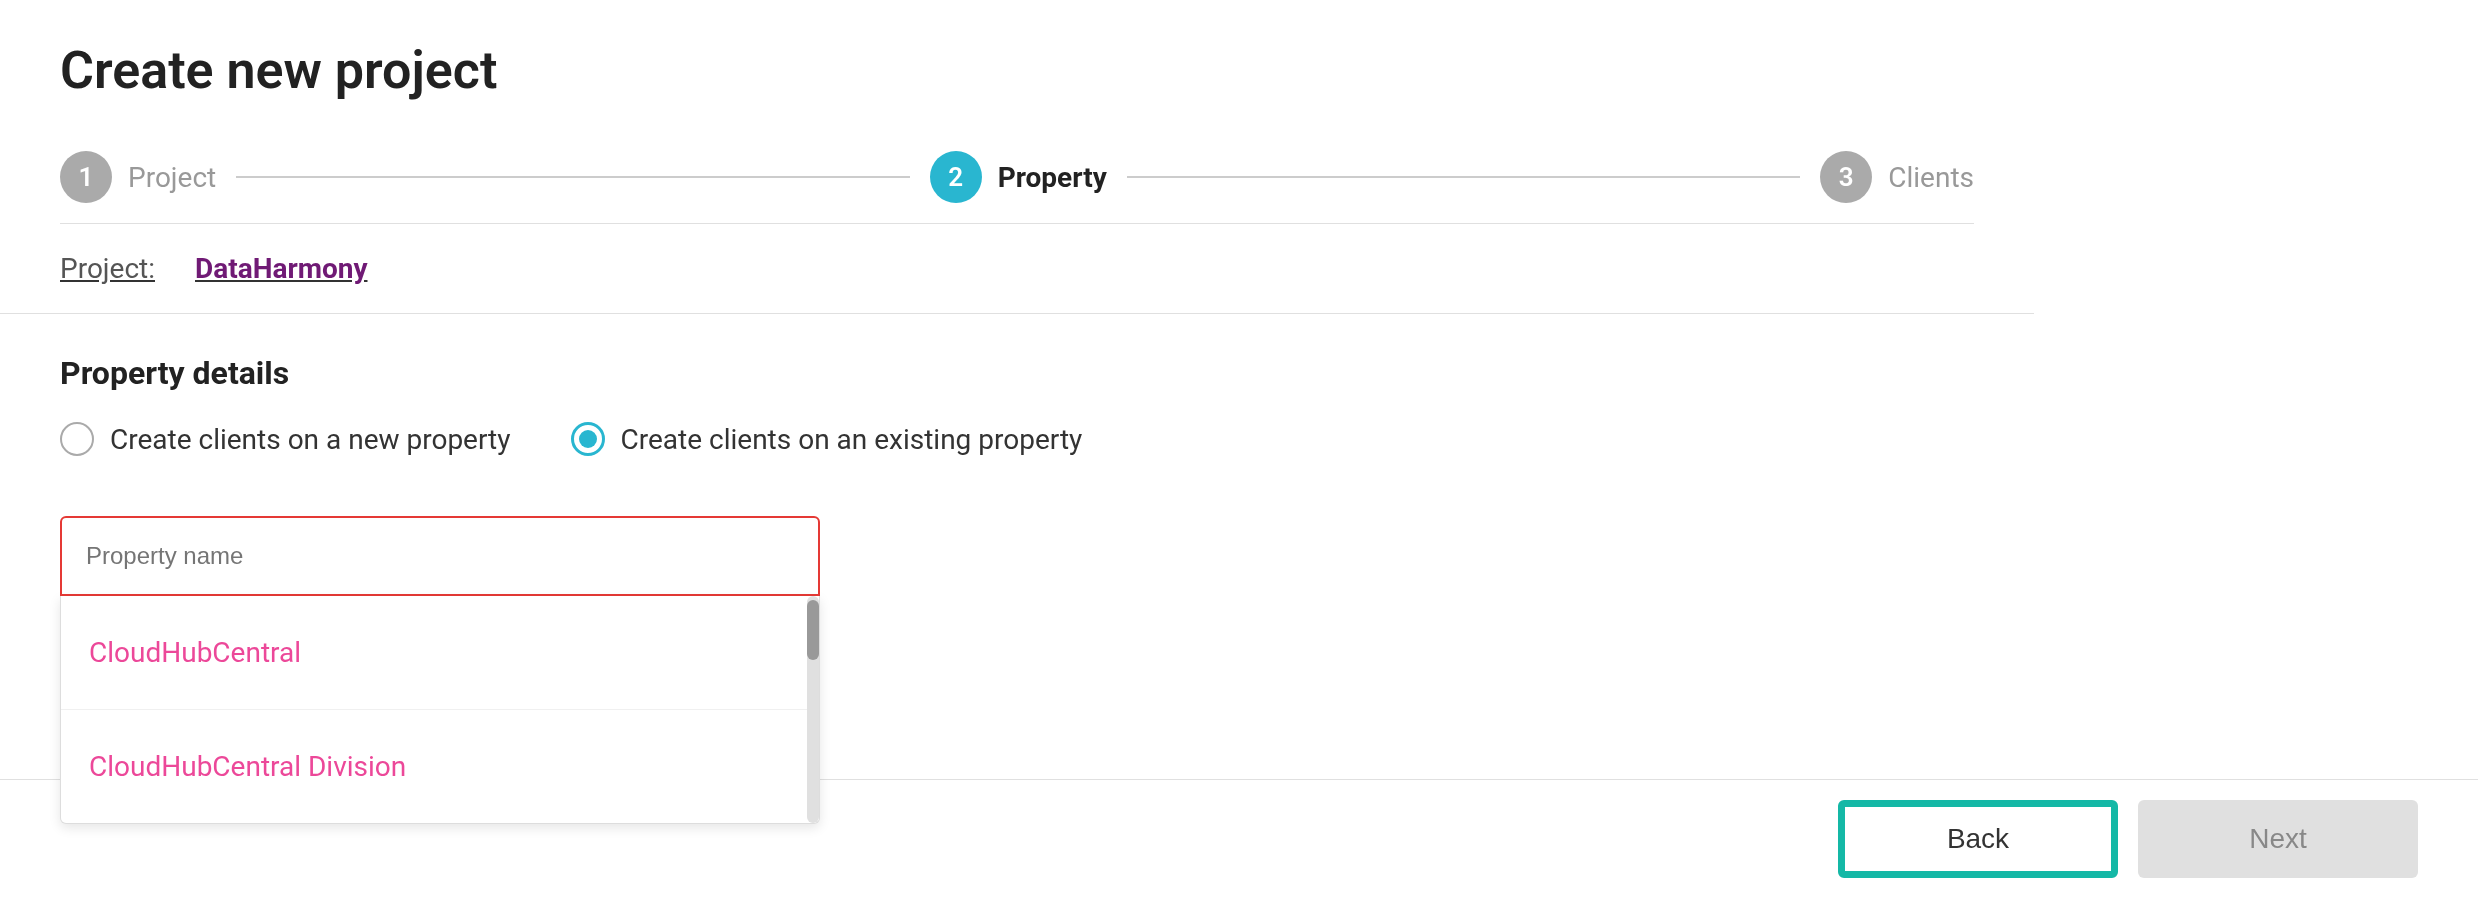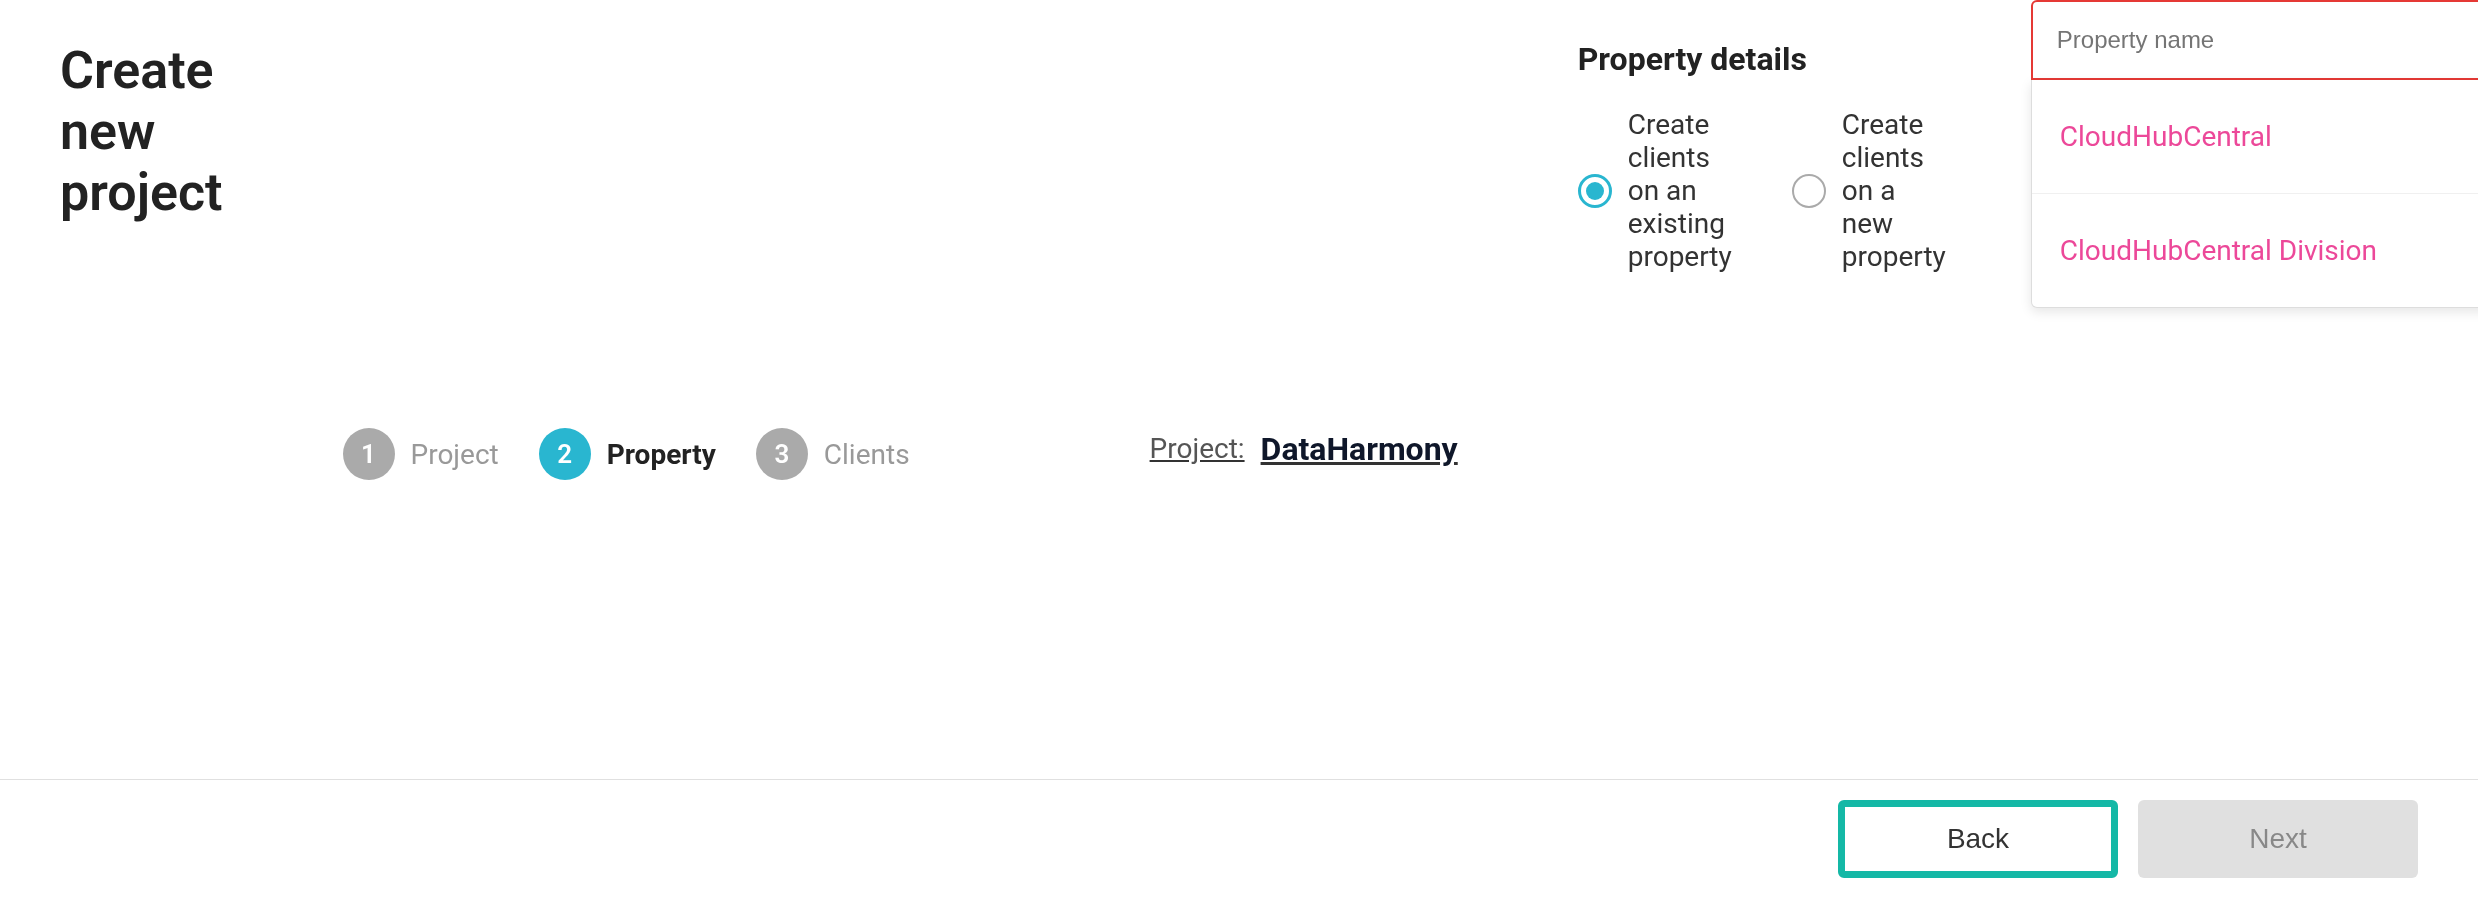--- a/index.html
+++ b/index.html
@@ -10,20 +10,21 @@
       width: 2478px;
       min-height: 898px;
       overflow: hidden;
     }
 
     .page-container {
       width: 2034px;
       min-height: 898px;
       background: #fff;
       display: flex;
+      flex-direction: column;
     }
 
     
     .page-header {
       padding: 40px 60px 20px 60px;
     }
     .page-title {
       font-size: 52px;
       font-weight: 600;
       color: #222;
@@ -90,23 +91,24 @@
       padding: 28px 60px;
       gap: 16px;
       border-bottom: 1px solid #e0e0e0;
       text-decoration: underline;
     }
     .project-label {
       font-size: 28px;
       color: #555;
     }
     .project-value {
-      font-size: 32px;
+      font-size: 28px;
       font-weight: 700;
-      color: #0f172a;
+      color: #701a75;
+      margin-left: 24px;
     }
 
     
     .property-details {
       padding: 40px 25px 20px 60px;
     }
     .section-title {
       font-size: 32px;
       font-weight: 700;
       color: #222;
@@ -296,29 +298,29 @@
     <span class="project-label">Project:</span>
     <span class="project-value">DataHarmony</span>
   </div>
 
   <div class="property-details">
     <h2 class="section-title">Property details</h2>
 
     <div class="radio-group">
 
       <div class="radio-option">
+        <div class="radio-outer empty"></div>
+        <span class="radio-label">Create clients on a new property</span>
+      </div>
+
+      <div class="radio-option">
         <div class="radio-outer">
           <div class="radio-inner"></div>
         </div>
         <span class="radio-label">Create clients on an existing property</span>
-      </div>
-
-      <div class="radio-option">
-        <div class="radio-outer empty"></div>
-        <span class="radio-label">Create clients on a new property</span>
       </div>
     </div>
   </div>
 
   <div class="select-property-section">
 
     <div class="input-dropdown-wrapper">
       <input class="property-input" type="text" placeholder="Property name" style="">
       <div class="dropdown-list">
         <div class="dropdown-scrollbar">

